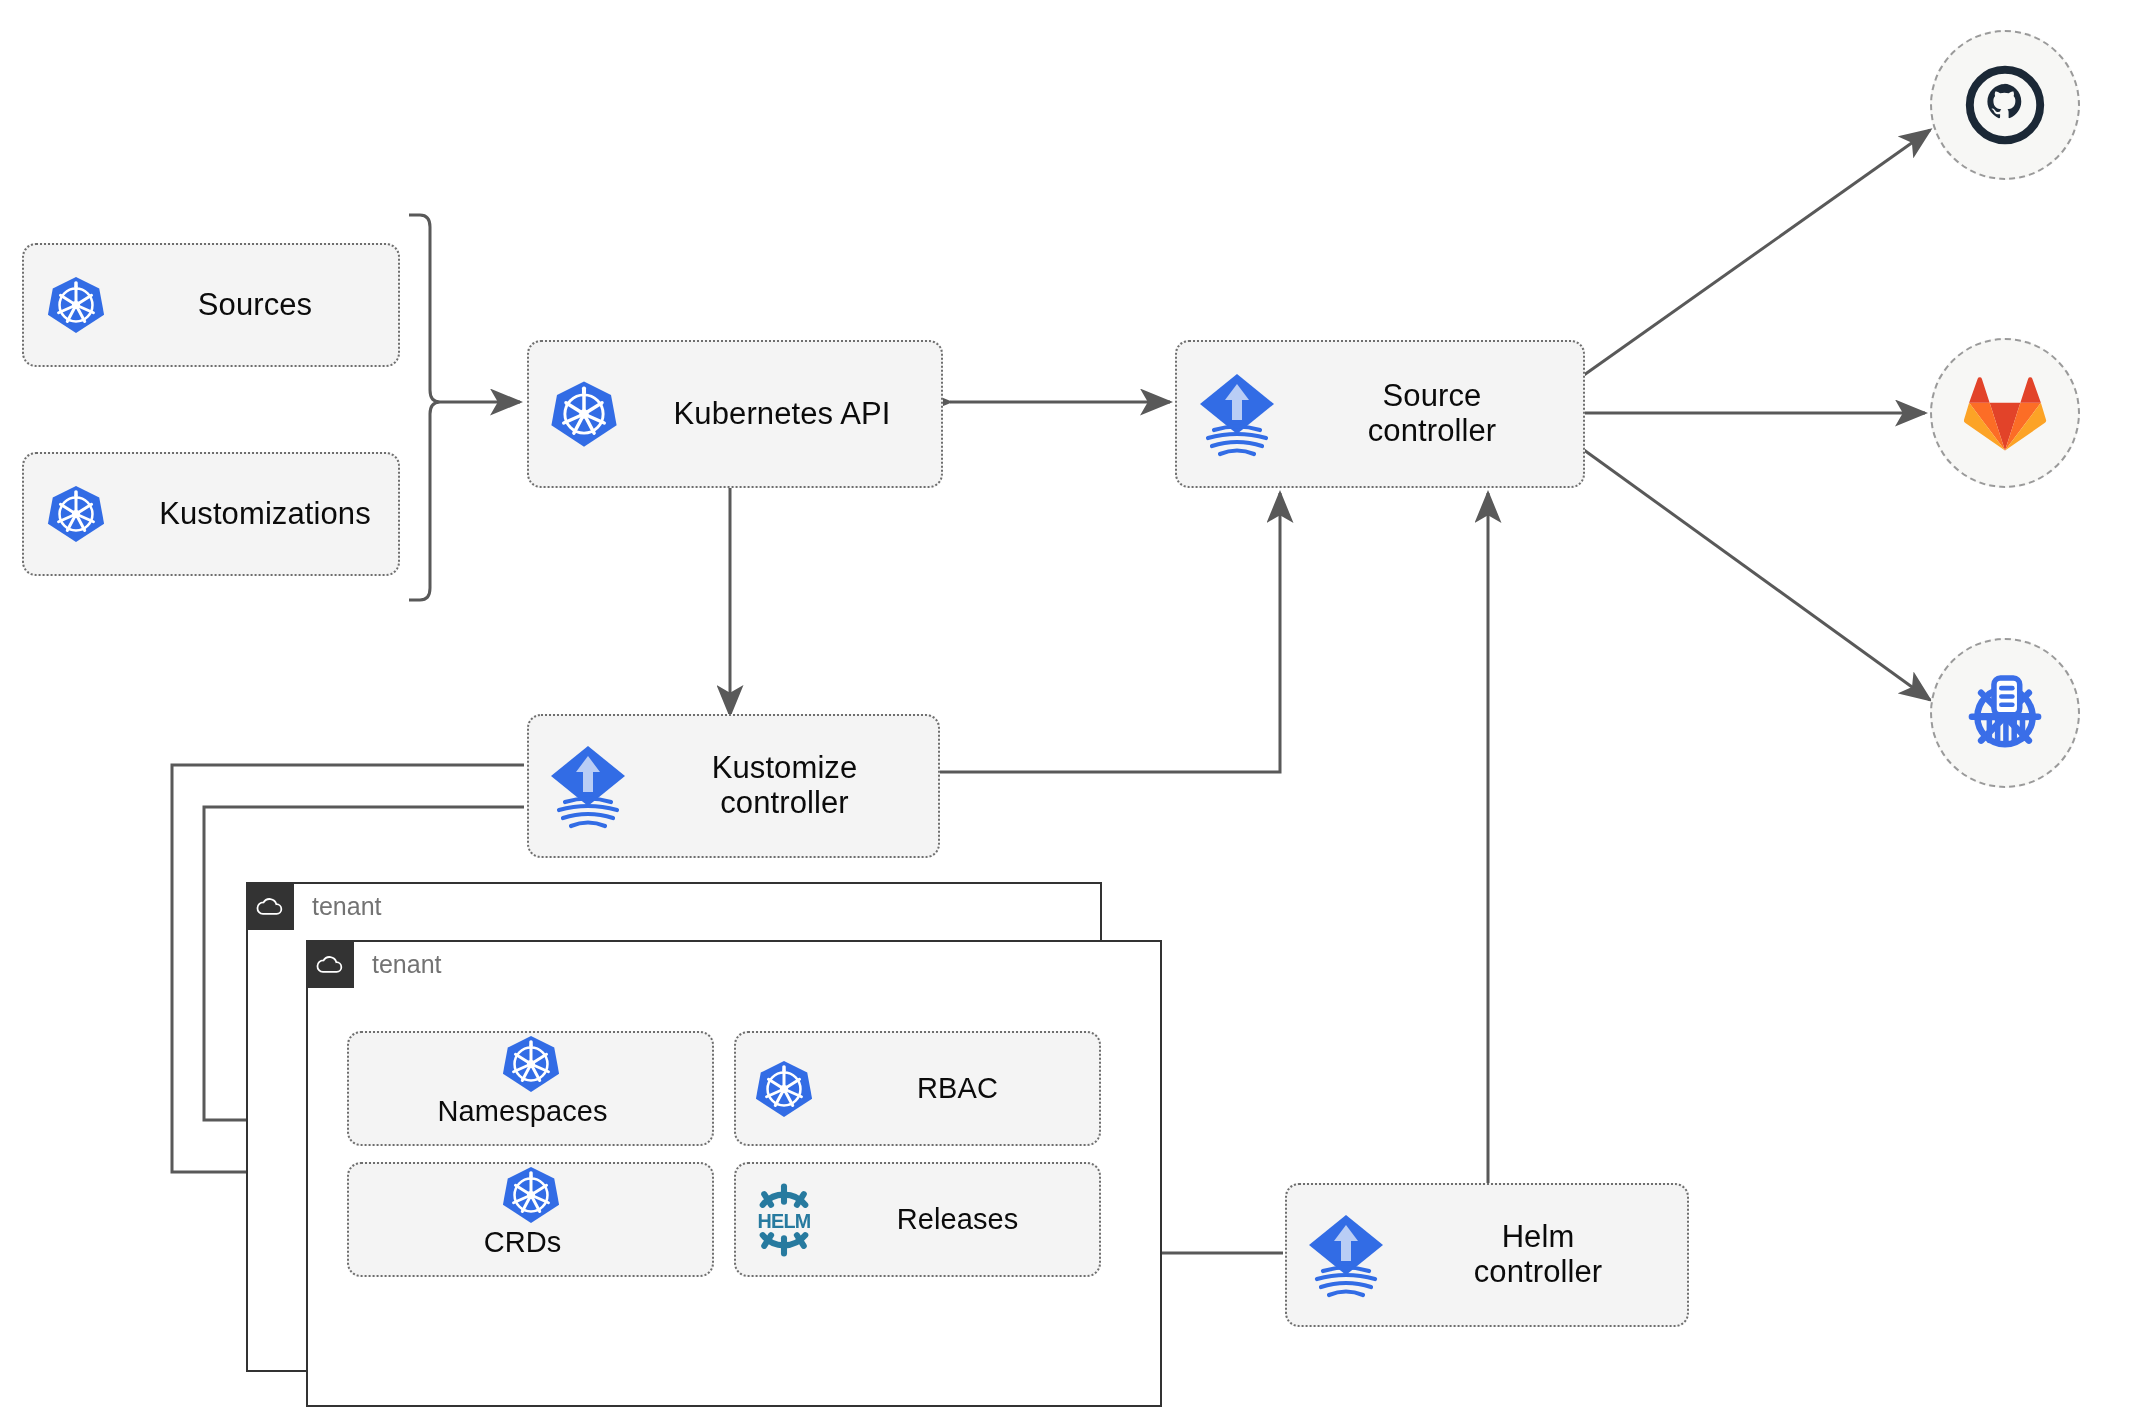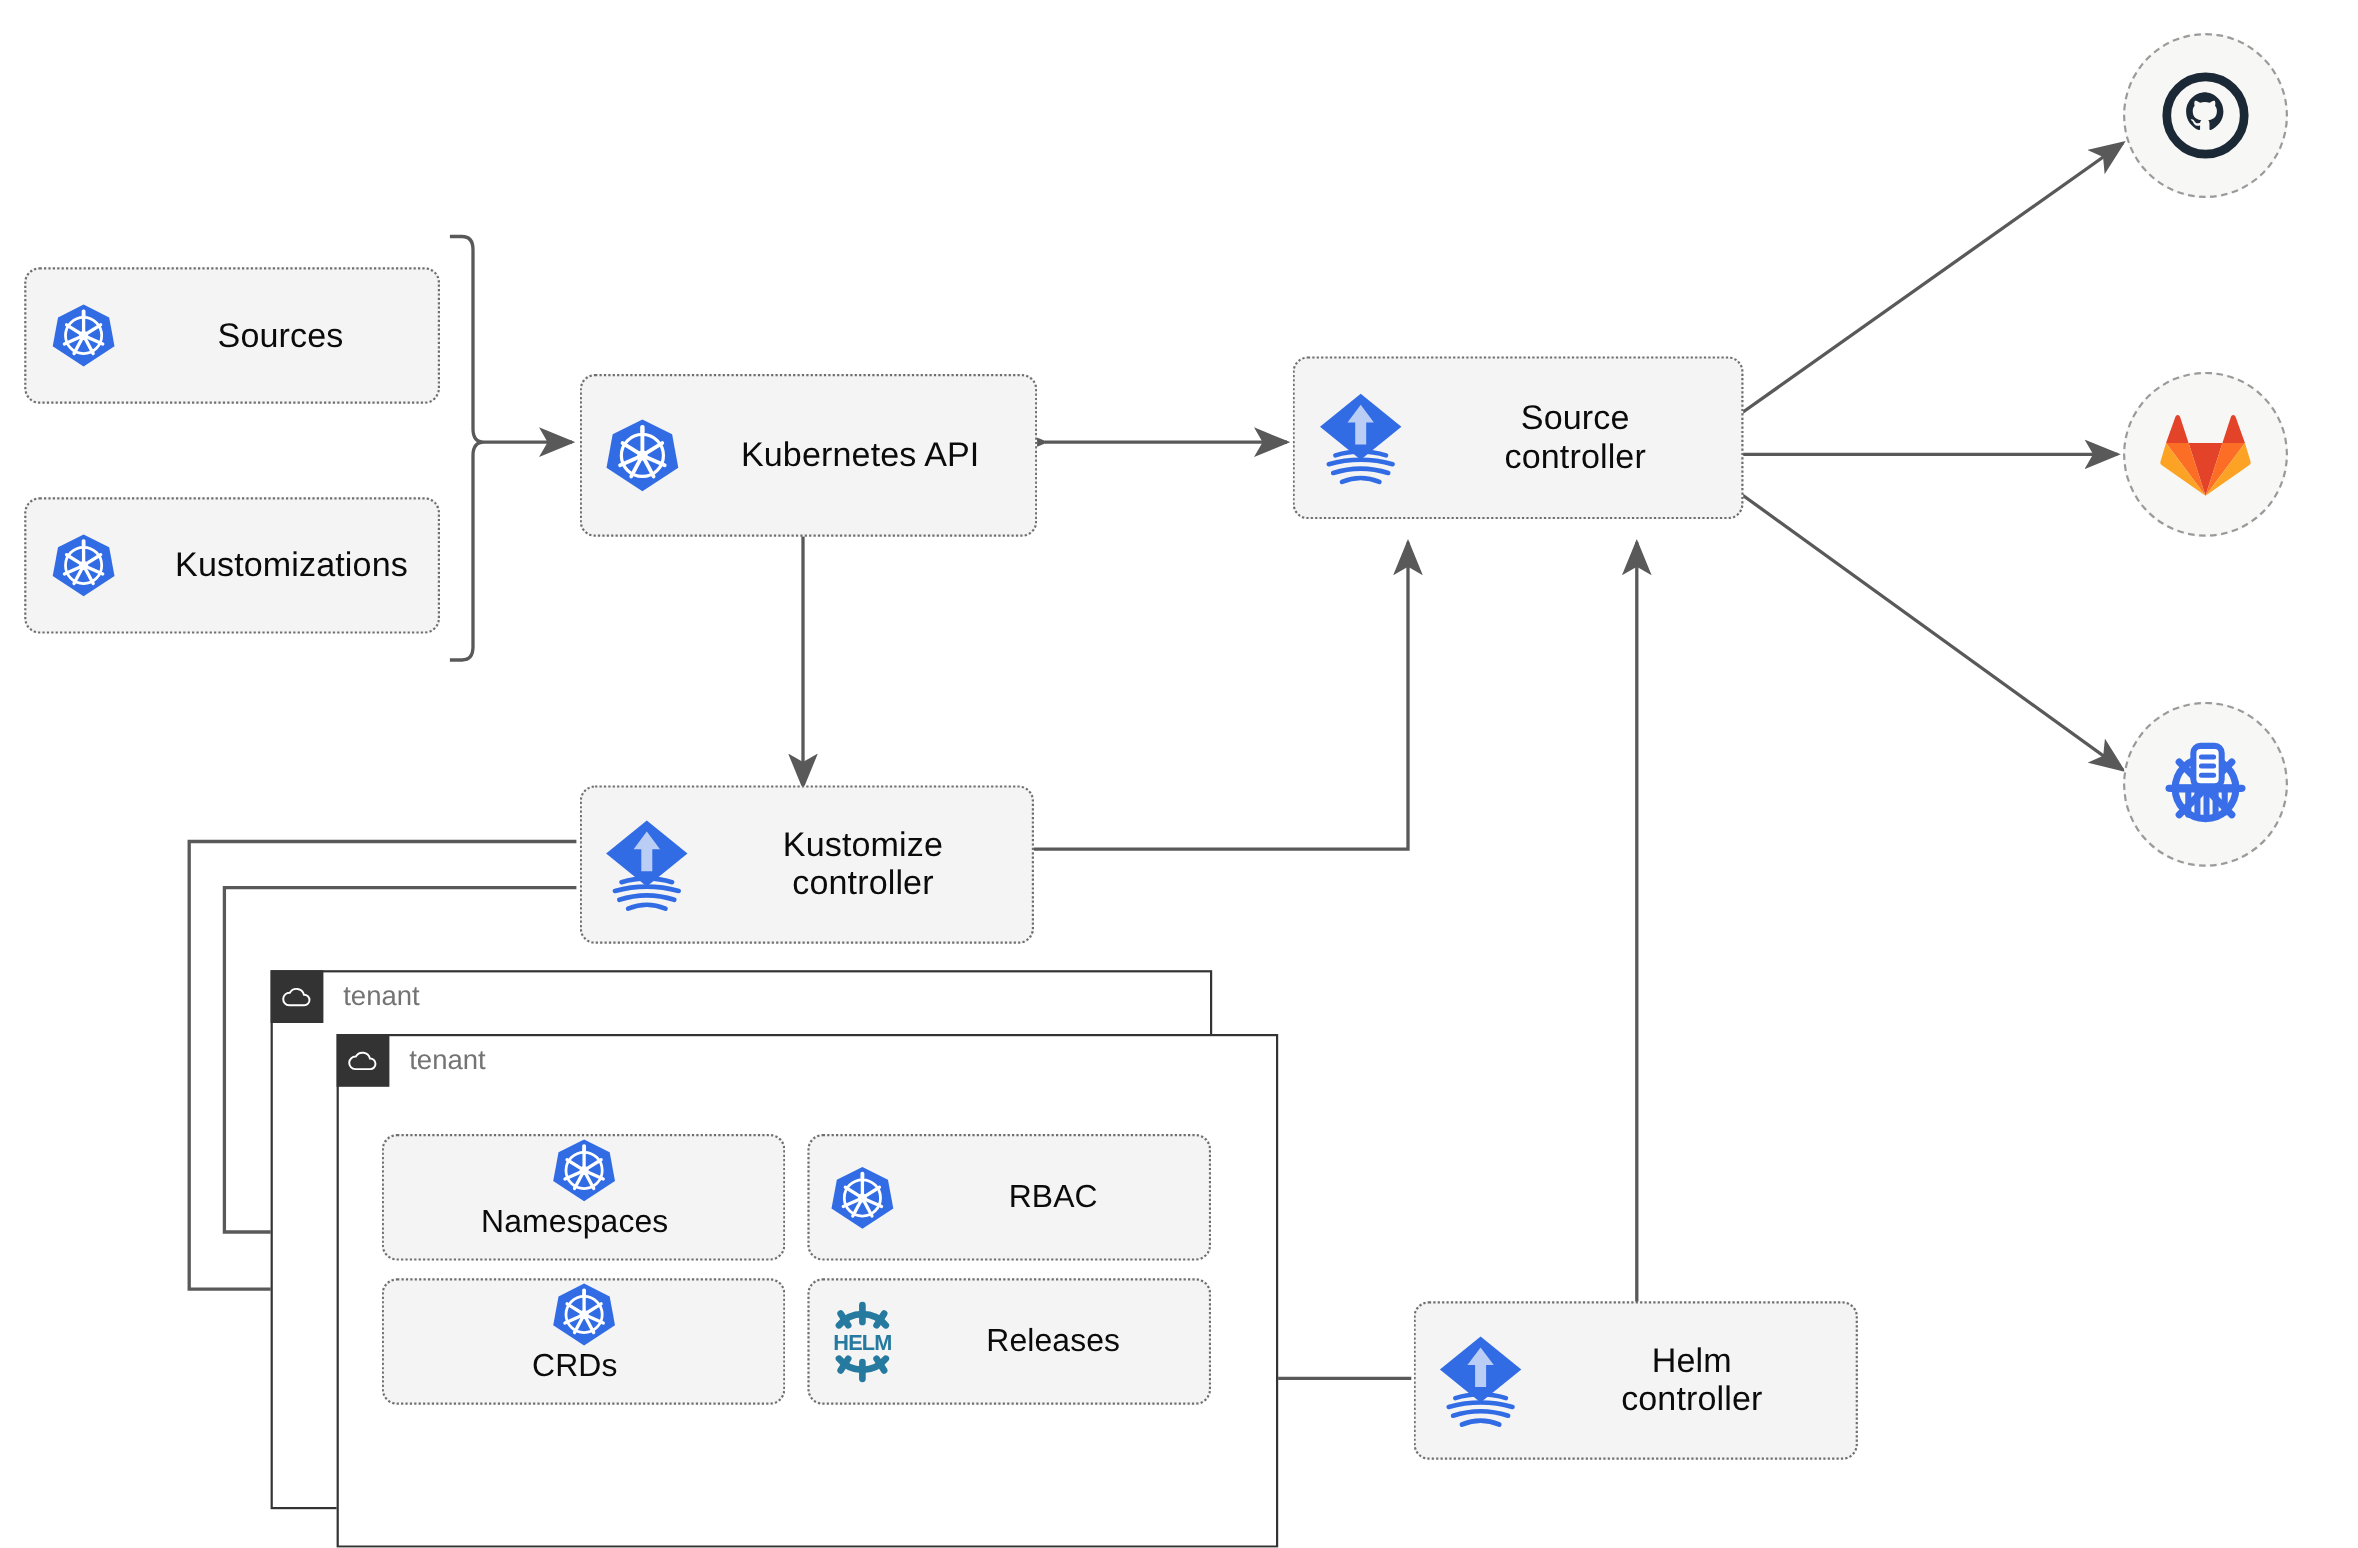--- a/index.html
+++ b/index.html
@@ -147,21 +147,21 @@
             <line x1="32" y1="32" x2="14" y2="40"></line>
             <line x1="32" y1="32" x2="16" y2="22"></line>
           </g>
           <rect x="30.2" y="7.5" width="3.6" height="7" rx="1.6"></rect>
         </g>
       </svg>
     </span>
     <span class="lbl">Kubernetes API</span>
   </div>
 
-  <div class="node" style="left:1175px;top:324px;width:410px;height:148px;">
+  <div class="node" style="left:1175px;top:340px;width:410px;height:148px;">
     <span class="ico" style="width:120px;">
       <svg width="86" height="92" viewBox="0 0 86 92">
         <polygon points="43,6 80,36 43,66 6,36" fill="#326CE5"></polygon>
         <path d="M43,16 L55,32 L48,32 L48,52 L38,52 L38,32 L31,32 Z" fill="#b9cdf5"></path>
         <g stroke="#326CE5" stroke-width="4.2" stroke-linecap="round" fill="none">
           <path d="M20,62 Q43,55 66,62"></path>
           <path d="M14,70 Q43,62 72,70"></path>
           <path d="M18,78 Q43,70 68,78"></path>
           <path d="M26,86 Q43,79 60,86"></path>
         </g>

